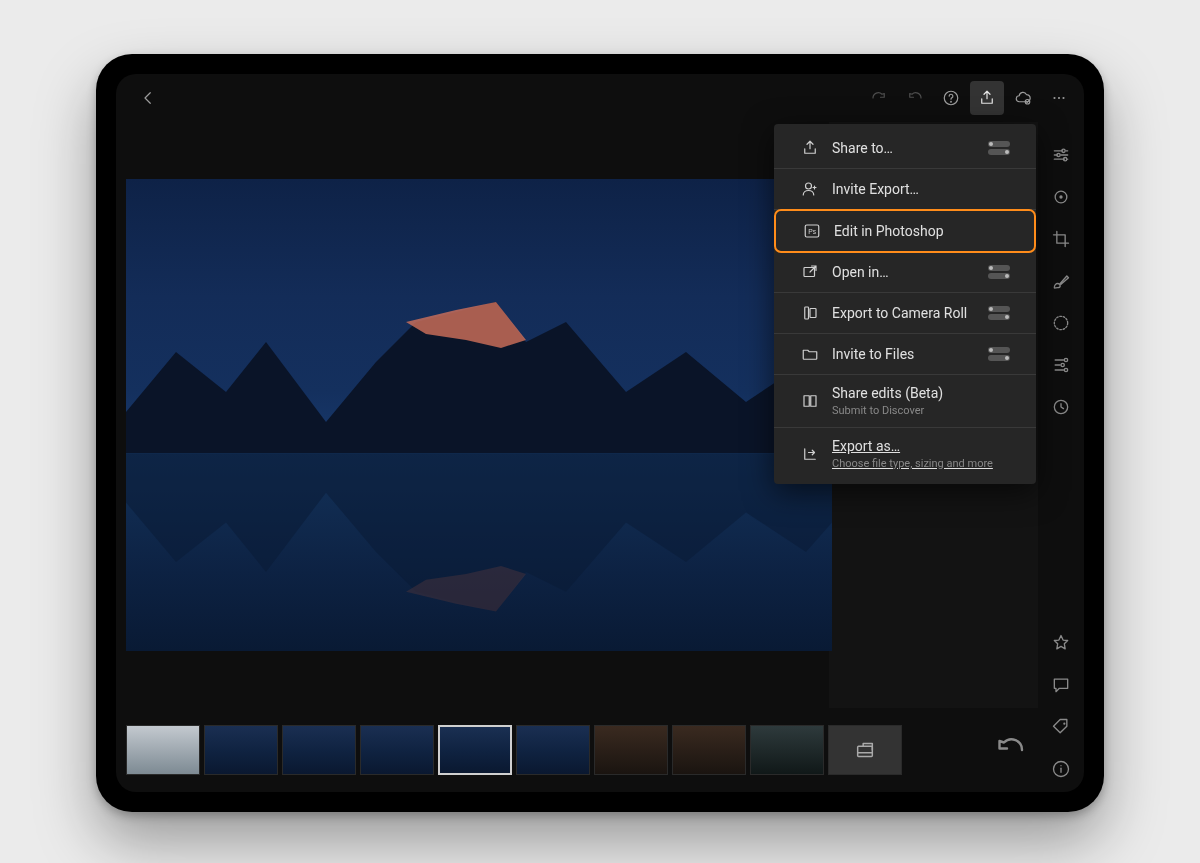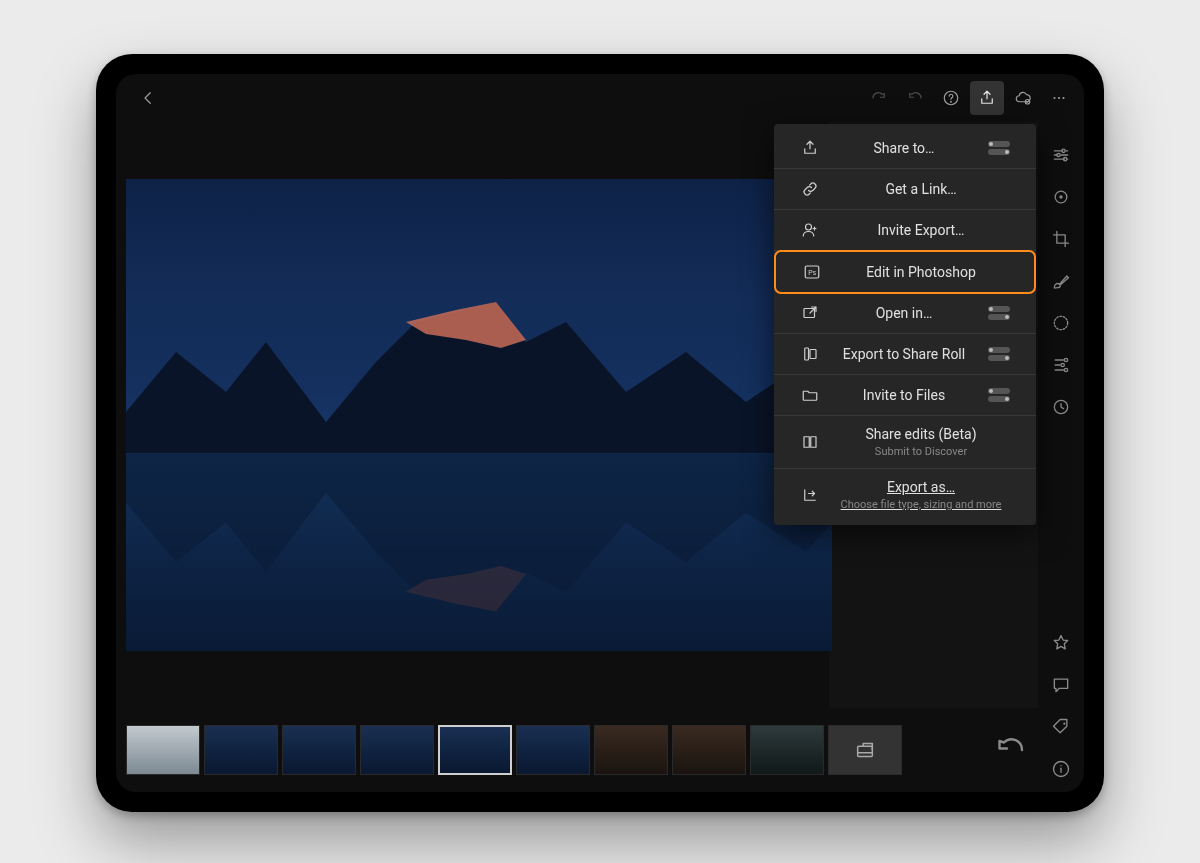--- a/index.html
+++ b/index.html
@@ -164,21 +164,20 @@
     z-index: 50;
   }
   .menu-item {
     display: flex;
     align-items: center;
     padding: 10px 26px;
     gap: 12px;
     cursor: pointer;
     position: relative;
     border-bottom: 1px solid #393939;
-    text-align: center;
   }
   .menu-item:last-child { border-bottom: none; text-decoration: underline; }
   .menu-item.highlighted {
     border: 2px solid #ff8c1a;
     border-radius: 7px;
     margin: -1px 0;
     z-index: 2;
   }
   .menu-icon {
     width: 20px; height: 20px; flex-shrink: 0;
@@ -411,28 +410,20 @@
               <path d="M12 3v10M8 7l4-4 4 4M5 13v6h14v-6"></path>
             </svg>
         </span>
         <span class="menu-label">Share to…</span>
         <span class="menu-options-toggle">
             <span class="pill"></span>
             <span class="pill"></span>
           </span>
       </div>
 
-      <div class="menu-item">
-        <span class="menu-icon">
-          <svg viewBox="0 0 24 24">
-              <path d="M10 14a4 4 0 0 0 5.7 0l3-3a4 4 0 0 0-5.7-5.7l-1.5 1.5M14 10a4 4 0 0 0-5.7 0l-3 3a4 4 0 0 0 5.7 5.7l1.5-1.5"></path>
-            </svg>
-        </span>
-        <span class="menu-label">Get a Link…</span>
-      </div>
 
       <div class="menu-item">
         <span class="menu-icon">
           <svg viewBox="0 0 24 24">
               <circle cx="10" cy="8" r="4"></circle>
               <path d="M3 20c0-3.5 3-6 7-6s7 2.5 7 6"></path>
               <path d="M18 8v4M16 10h4"></path>
             </svg>
         </span>
         <span class="menu-label">Invite Export…</span>
@@ -462,21 +453,21 @@
           </span>
       </div>
 
       <div class="menu-item">
         <span class="menu-icon">
           <svg viewBox="0 0 24 24">
               <rect x="5" y="4" width="5" height="16" rx="1"></rect>
               <rect x="12" y="6" width="8" height="12" rx="1"></rect>
             </svg>
         </span>
-        <span class="menu-label">Export to Share Roll</span>
+        <span class="menu-label">Export to Camera Roll</span>
         <span class="menu-options-toggle">
             <span class="pill"></span>
             <span class="pill"></span>
           </span>
       </div>
 
       <div class="menu-item">
         <span class="menu-icon">
           <svg viewBox="0 0 24 24">
               <path d="M3 7h6l2 2h10v9a1 1 0 0 1-1 1H4a1 1 0 0 1-1-1V7z"></path>

